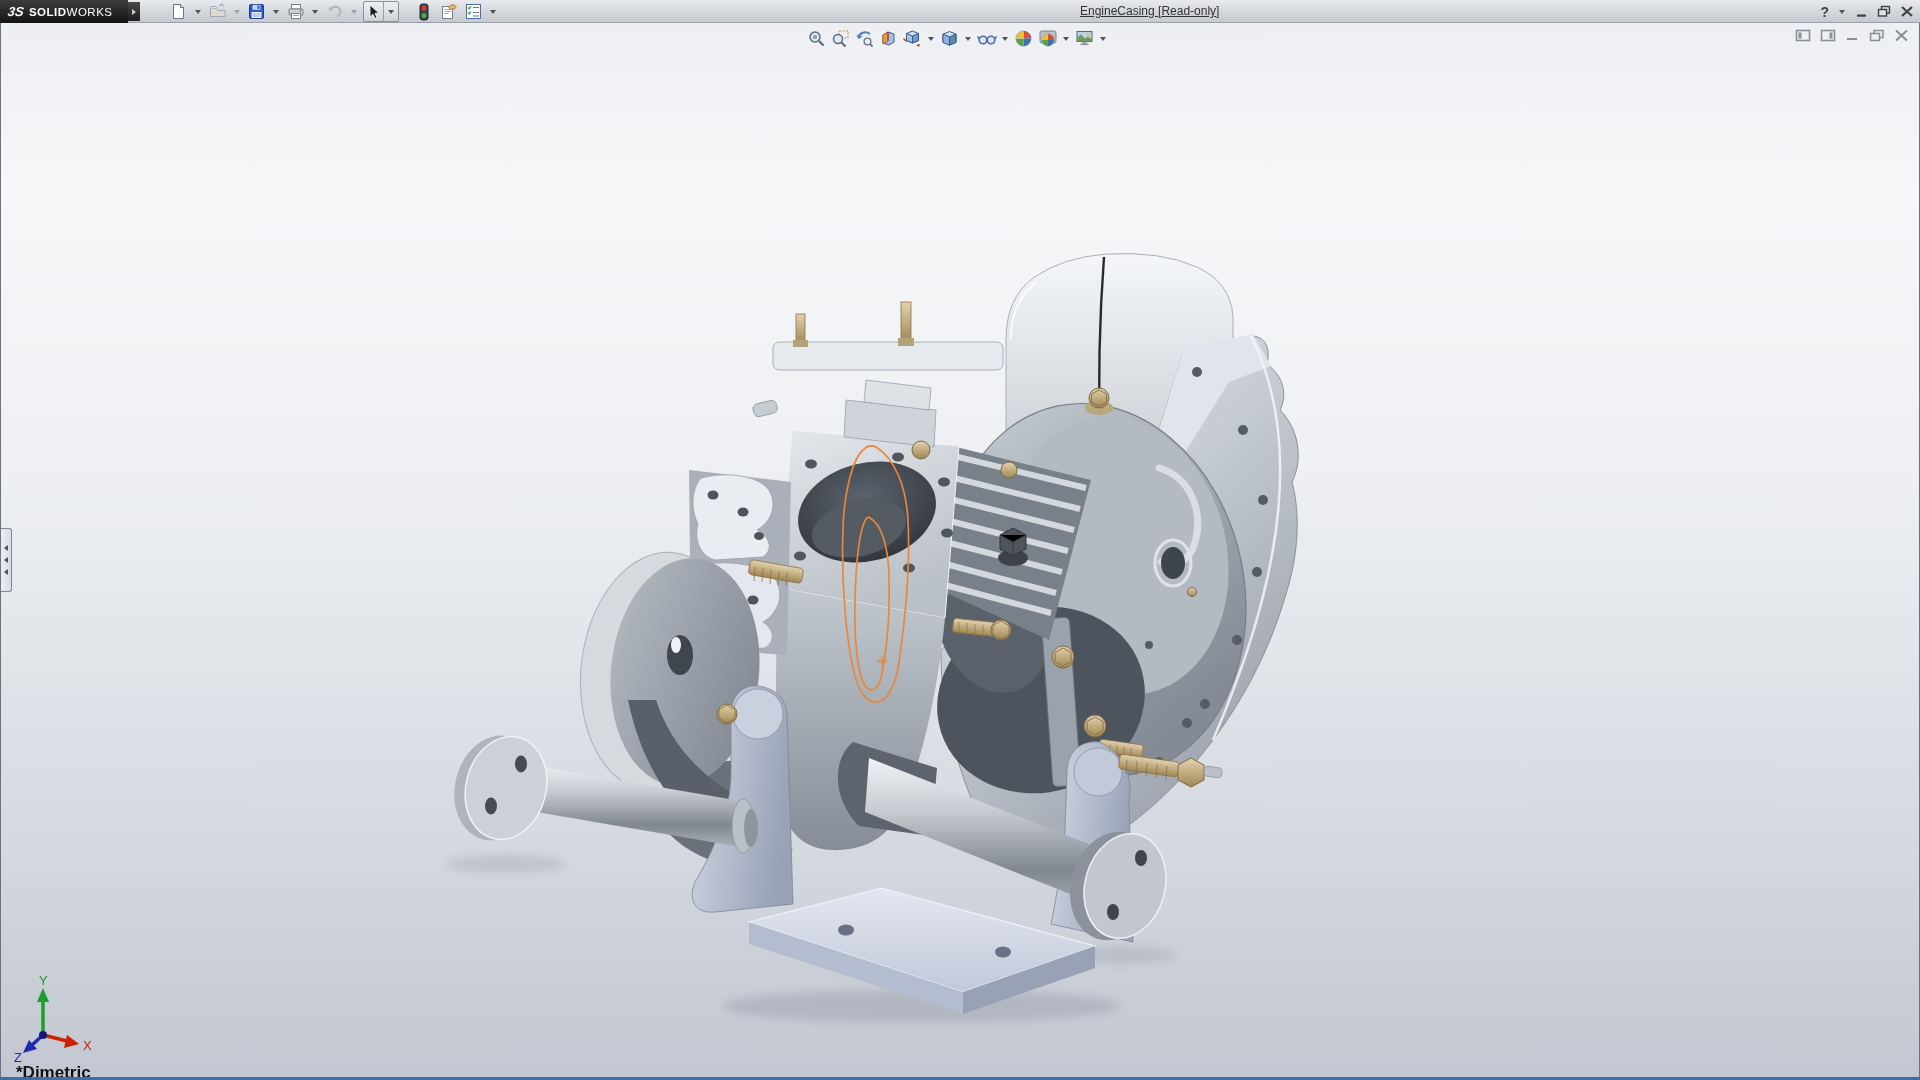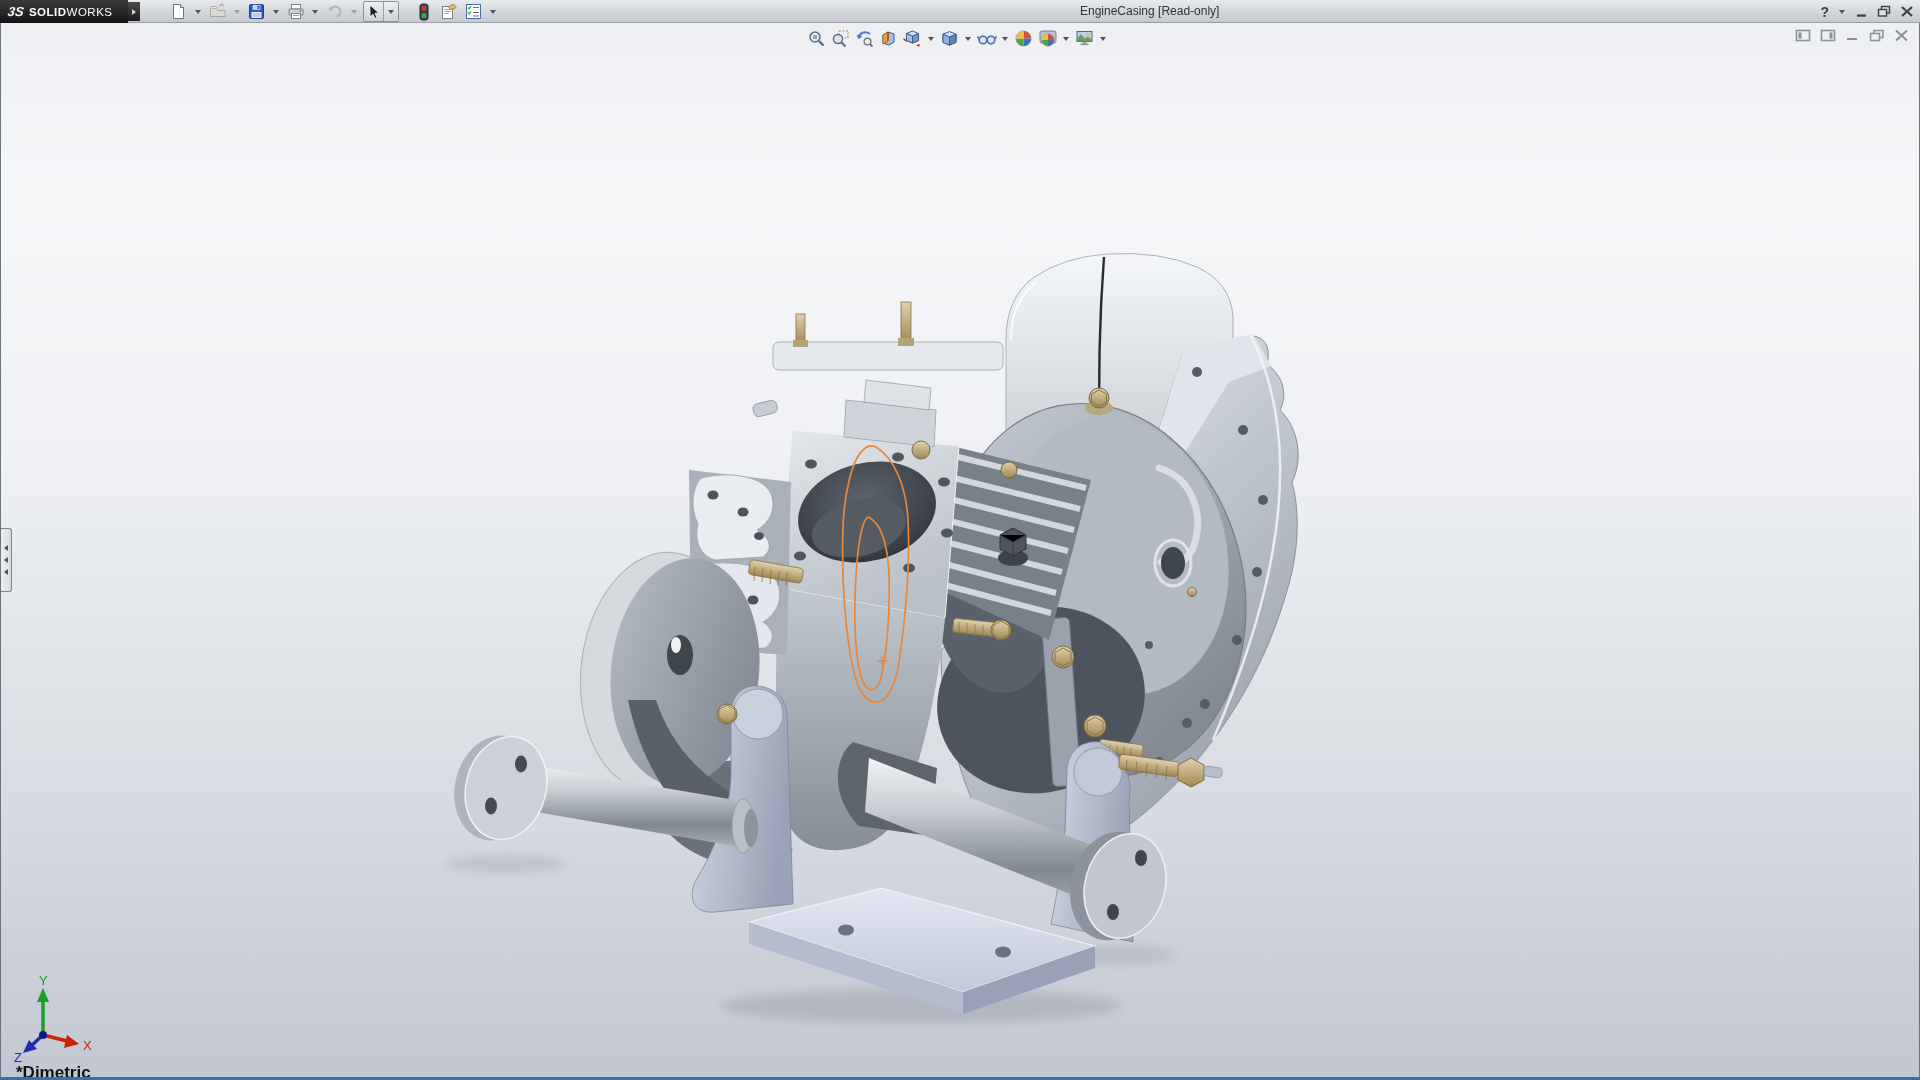--- a/index.html
+++ b/index.html
@@ -20,21 +20,21 @@
   .logo-tab .tri{width:0;height:0;border-left:4px solid #cfcfcf;border-top:3px solid transparent;border-bottom:3px solid transparent;}
   .std-toolbar{position:absolute;left:168px;top:1px;height:21px;display:flex;align-items:center;gap:4px;}
   .tbi{width:21px;height:20px;display:flex;align-items:center;justify-content:center;}
   .dd{width:0;height:0;border-left:3.5px solid transparent;border-right:3.5px solid transparent;
     border-top:4px solid #4e545c;margin:0 2px;}
   .dd.dim{border-top-color:#9aa0a8;}
   .sel-group{display:flex;align-items:center;border:1px solid #8a919b;background:linear-gradient(180deg,#eef0f3,#cdd2d8);height:21px;border-radius:2px;}
   .sel-group .cell{display:flex;align-items:center;justify-content:center;height:100%;padding:0 2px;}
   .sel-group .cell+ .cell{border-left:1px solid #9aa0a8;}
   .tb-spacer{width:6px;}
-  .window-title{position:absolute;left:1080px;top:4px;font-size:12px;color:#333;}
+  .window-title{position:absolute;left:1080px;top:4px;font-size:12px;color:#333;text-decoration:underline;}
   .win-controls{position:absolute;right:6px;top:1px;height:21px;display:flex;align-items:center;gap:8px;color:#3c4148;}
   .win-controls .help{font-size:14px;font-weight:bold;color:#3c4148;}
   
   .viewport{position:absolute;left:0;top:23px;width:1920px;height:1057px;
     border-left:1px solid #6b7280;border-right:1px solid #6b7280;border-bottom:3px solid #3c6eaa;
     background:linear-gradient(180deg,#edeff2 0%,#f6f7f9 16%,#eef0f3 42%,#d9dde3 72%,#c2c7d1 100%);
     overflow:hidden;}
   .viewport svg.scene{position:absolute;left:0;top:0;}
   .headsup{position:absolute;left:805px;top:5px;display:flex;align-items:center;gap:3px;z-index:20;}
   .hui{width:21px;height:21px;display:flex;align-items:center;justify-content:center;}

